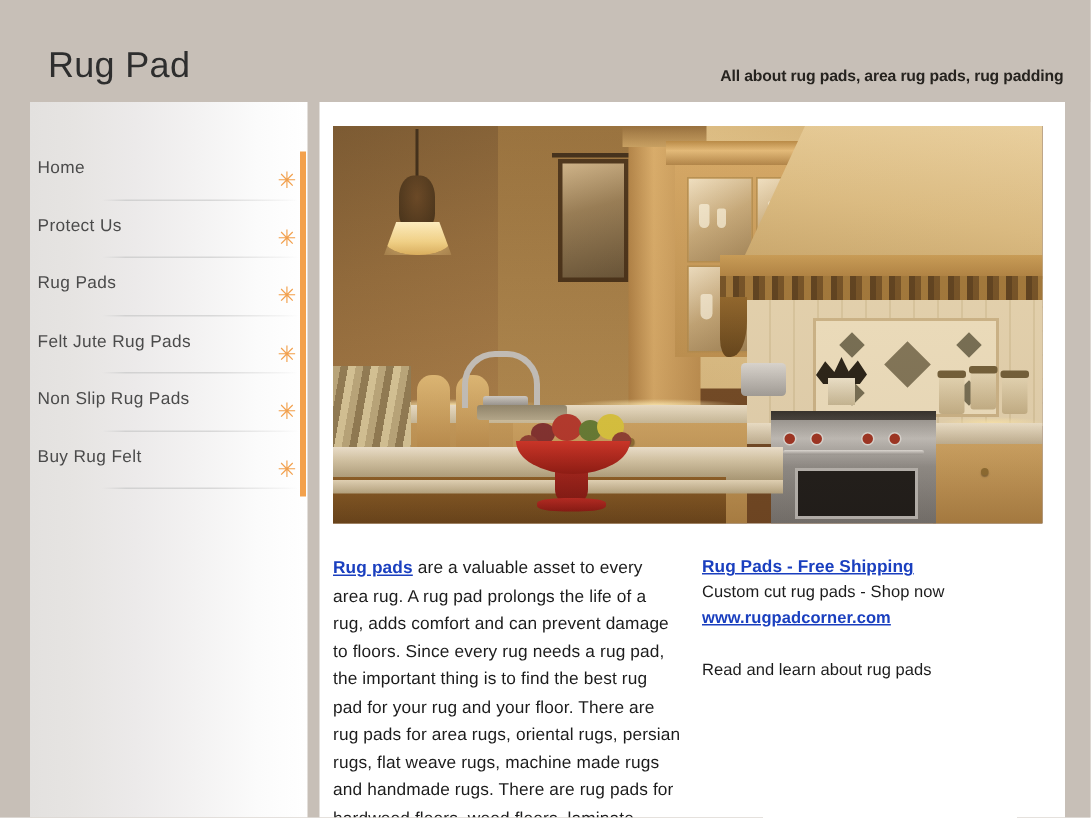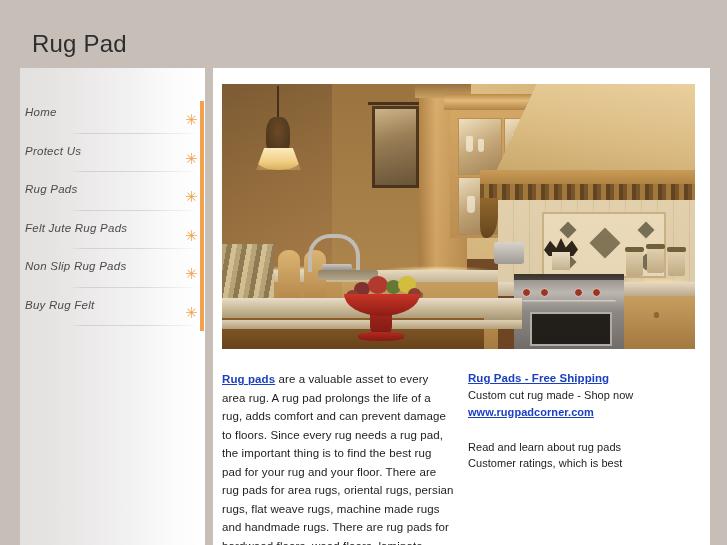--- a/index.html
+++ b/index.html
@@ -65,21 +65,20 @@
                 #eceaea 38%,
                 #f3f2f2 60%,
                 #fbfbfb 82%,
                 #ffffff 100%);
     overflow: hidden;
   }
   .nav-item {
     position: relative;
     height: 38.5px;
     width: 100%;
-    font-style: italic;
   }
   .nav-label {
     position: absolute;
     left: 5px;
     top: 11px;
     font-size: 11.5px;
     color: #4b4b4b;
     letter-spacing: 0.25px;
     white-space: nowrap;
   }
@@ -360,20 +359,21 @@
     letter-spacing: 0.05px;
   }
 </style>
 </head>
 <body>
 
 <div id="page">
 
   <div id="header">
     <div id="site-title">Rug Pad</div>
+    <div id="tagline">All about rug pads, area rug pads, rug padding</div>
   </div>
 
   <div id="sidebar">
     <div id="nav-spacer-top"></div>
 
     <div class="nav-item">
       <span class="nav-label">Home</span>
       <span class="nav-star">✳</span>
       <span class="nav-sep"></span>
     </div>
@@ -528,25 +528,24 @@
     </div>
 
     <div id="text-col">
       <p id="body-copy"><a class="inline-link" href="#">Rug pads</a><span> are a valuable asset to every area rug. A rug pad prolongs the life of a rug, adds comfort and can prevent damage to floors. Since every rug needs a rug pad, the important thing is to find the best rug pad for your rug and your floor. There are rug pads for area rugs, oriental rugs, persian rugs, flat weave rugs, machine made rugs and handmade rugs. There are rug pads for hardwood floors, wood floors, laminate floors, tile and marble floors and all hard floors. The</span></p>
     </div>
 
     <div id="ads-col">
 
       <div class="ad-block">
         <div class="ad-title">Rug Pads - Free Shipping</div>
-        <div class="ad-line">Custom cut rug made - Shop now</div>
+        <div class="ad-line">Custom cut rug pads - Shop now</div>
         <div class="ad-url">www.rugpadcorner.com</div>
       </div>
 
       <div class="ad-block">
         <div class="ad-line">Read and learn about rug pads</div>
-        <div class="ad-line">Customer ratings, which is best</div>
       </div>
 
     </div>
 
   </div>
 </div>
 
 </body></html>

